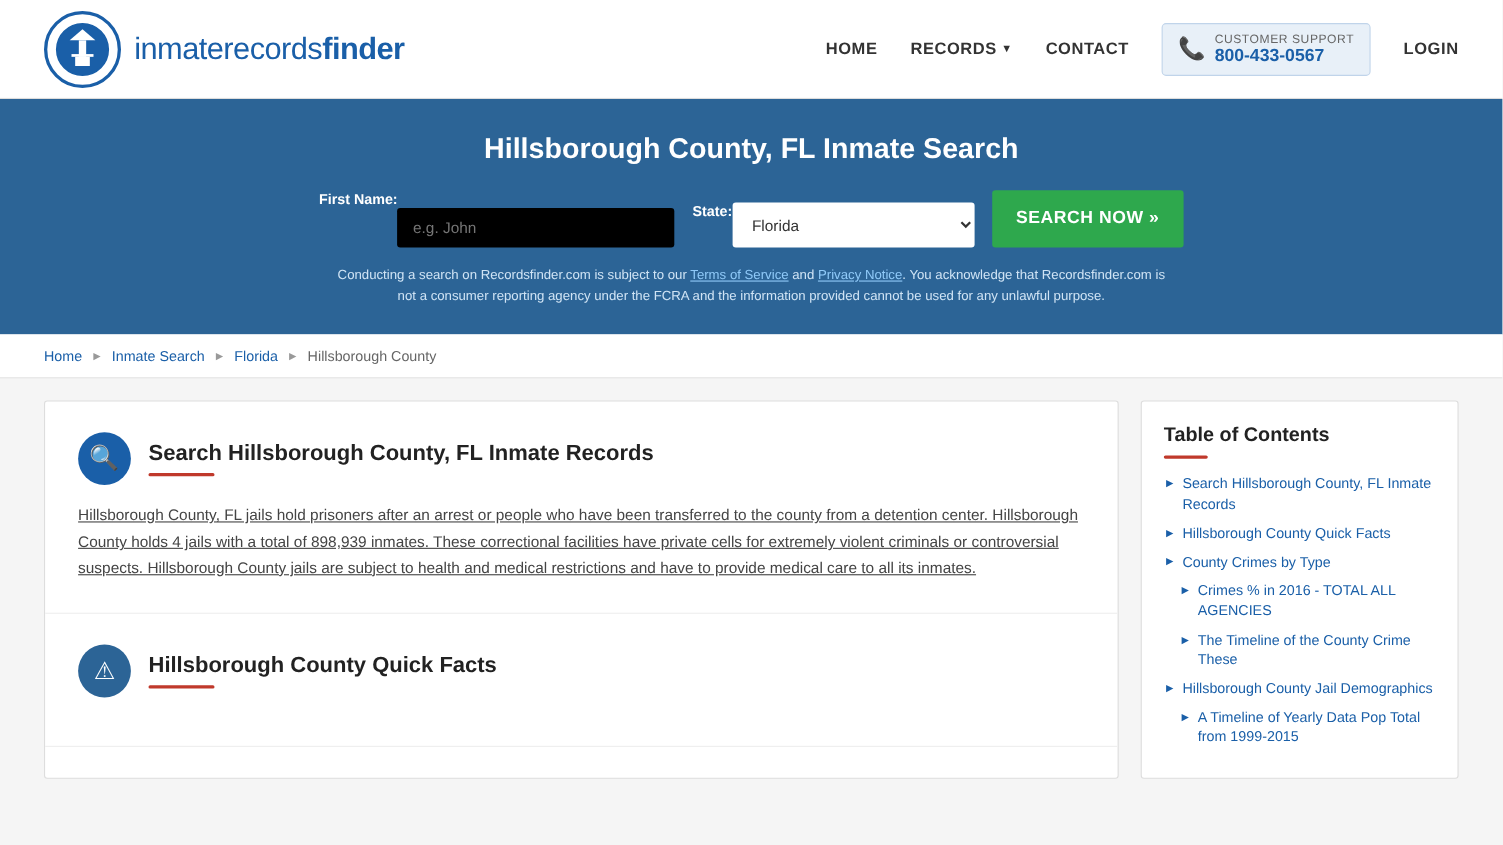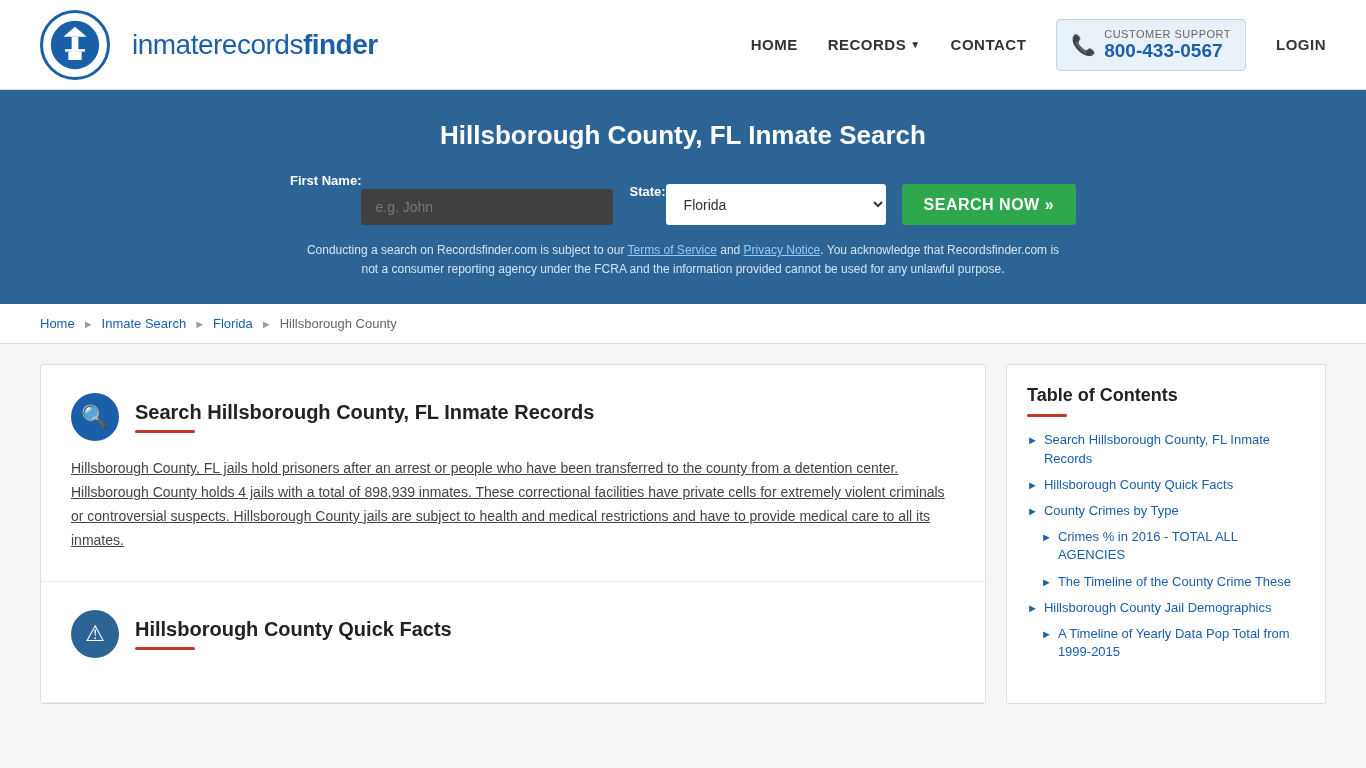--- a/index.html
+++ b/index.html
@@ -11,21 +11,21 @@
       border-bottom: 1px solid #ddd;
       padding: 10px 40px;
       display: flex;
       align-items: center;
       justify-content: space-between;
       height: 90px;
     }
     .logo-area {
       display: flex;
       align-items: center;
-      gap: 22px;
+      gap: 12px;
     }
     .logo-circle {
       width: 70px;
       height: 70px;
       border-radius: 50%;
       border: 3px solid #1a5fa8;
       display: flex;
       align-items: center;
       justify-content: center;
       background: #fff;
@@ -79,21 +79,21 @@
       font-size: 20px;
       color: #1a5fa8;
     }
     .support-text {
       font-size: 11px;
       color: #666;
       text-transform: uppercase;
       letter-spacing: 0.5px;
     }
     .support-number {
-      font-size: 19px;
+      font-size: 16px;
       font-weight: 700;
       color: #1a5fa8;
     }
     .login-btn {
       font-size: 15px;
       font-weight: 700;
       color: #333;
       text-decoration: none;
       letter-spacing: 0.5px;
     }
@@ -127,21 +127,21 @@
       color: #fff;
       font-size: 13px;
       font-weight: 600;
       margin-bottom: 6px;
     }
     .form-group input {
       padding: 10px 14px;
       font-size: 14px;
       border: none;
       border-radius: 3px;
-      background: #404040;
+      background: #000000;
       color: #999;
       outline: none;
       width: 252px;
       margin-top: 16px;
     }
     .form-group select {
       padding: 10px 14px;
       font-size: 14px;
       border: none;
       border-radius: 3px;
@@ -153,21 +153,21 @@
     }
     .search-btn {
       background: #2ea84d;
       color: #fff;
       border: none;
       padding: 10px 22px;
       font-size: 16px;
       font-weight: 700;
       border-radius: 3px;
       cursor: pointer;
-      height: 41px;
+      height: 52px;
       white-space: nowrap;
       letter-spacing: 0.5px;
     }
     .disclaimer {
       color: #d0e4f5;
       font-size: 12px;
       max-width: 760px;
       margin: 0 auto;
       line-height: 1.6;
     }
@@ -207,21 +207,21 @@
       margin: 0 auto;
     }
     .content-left {
       flex: 1;
       background: #fff;
       border: 1px solid #ddd;
       border-radius: 3px;
       overflow: hidden;
     }
     .content-right {
-      width: 320px;
+      width: 289px;
       background: #fff;
       border: 1px solid #ddd;
       border-radius: 3px;
       padding: 20px;
     }
 
     
     .section-block {
       padding: 28px 30px;
       border-bottom: 1px solid #eee;

